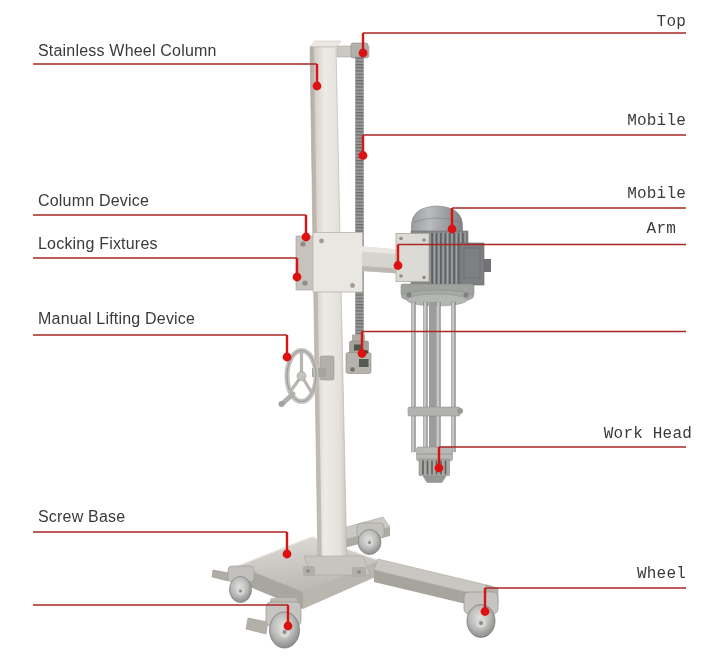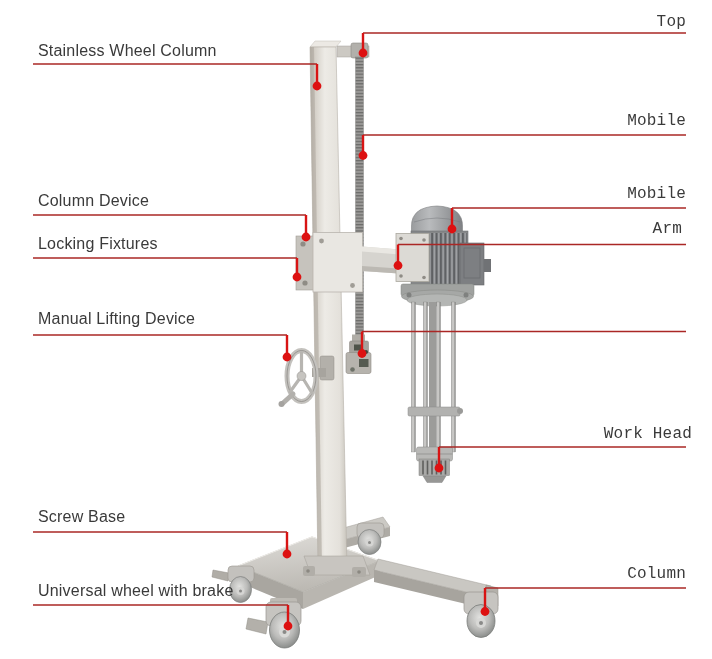--- a/index.html
+++ b/index.html
@@ -286,22 +286,21 @@
         <path class="lv" d="M485,588 V608"></path>
       <circle class="ld" cx="485" cy="611.5" r="4.4"></circle>
     </g>
   </svg>
 
   <div class="lbl left" style="left:38px;top:42px">Stainless Wheel Column</div>
   <div class="lbl left" style="left:38px;top:192px">Column Device</div>
   <div class="lbl left" style="left:38px;top:235px">Locking Fixtures</div>
   <div class="lbl left" style="left:38px;top:310px">Manual Lifting Device</div>
   <div class="lbl left" style="left:38px;top:508px">Screw Base</div>
-  <div class="lbl left" style="left:38px;top:582px">Universal wheel with brake</div>
 
   <div class="lbl right" style="right:26px;top:13px">Top</div>
   <div class="lbl right" style="right:26px;top:112px">Mobile</div>
   <div class="lbl right" style="right:26px;top:185px">Mobile</div>
-  <div class="lbl right" style="right:30px;top:220px">Arm</div>
+  <div class="lbl right" style="right:36px;top:220px">Arm</div>
   <div class="lbl right" style="right:20px;top:425px">Work Head</div>
-  <div class="lbl right" style="right:26px;top:565px">Column</div>
+  <div class="lbl right" style="right:26px;top:565px">Wheel</div>
 
 </div>
 
 </body></html>

